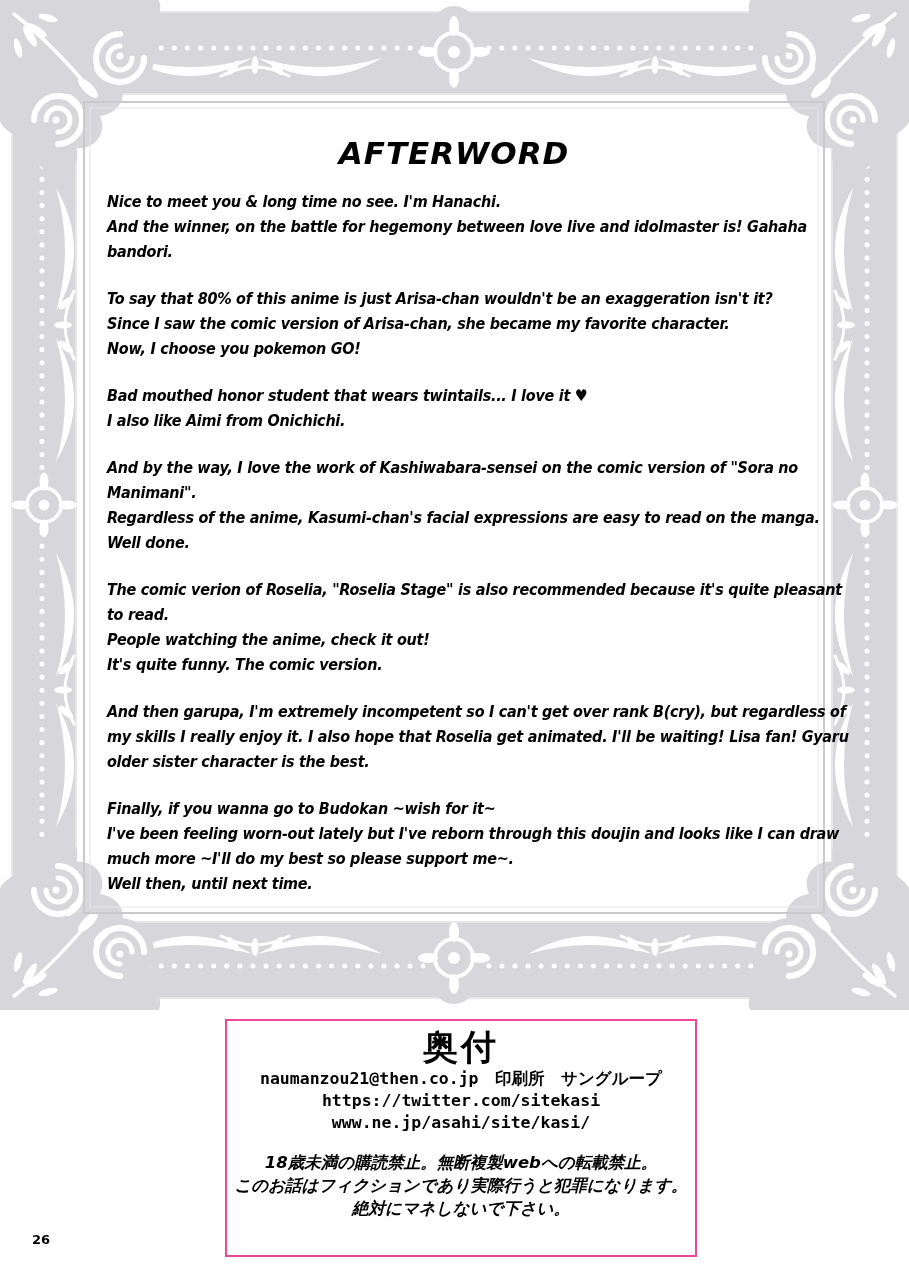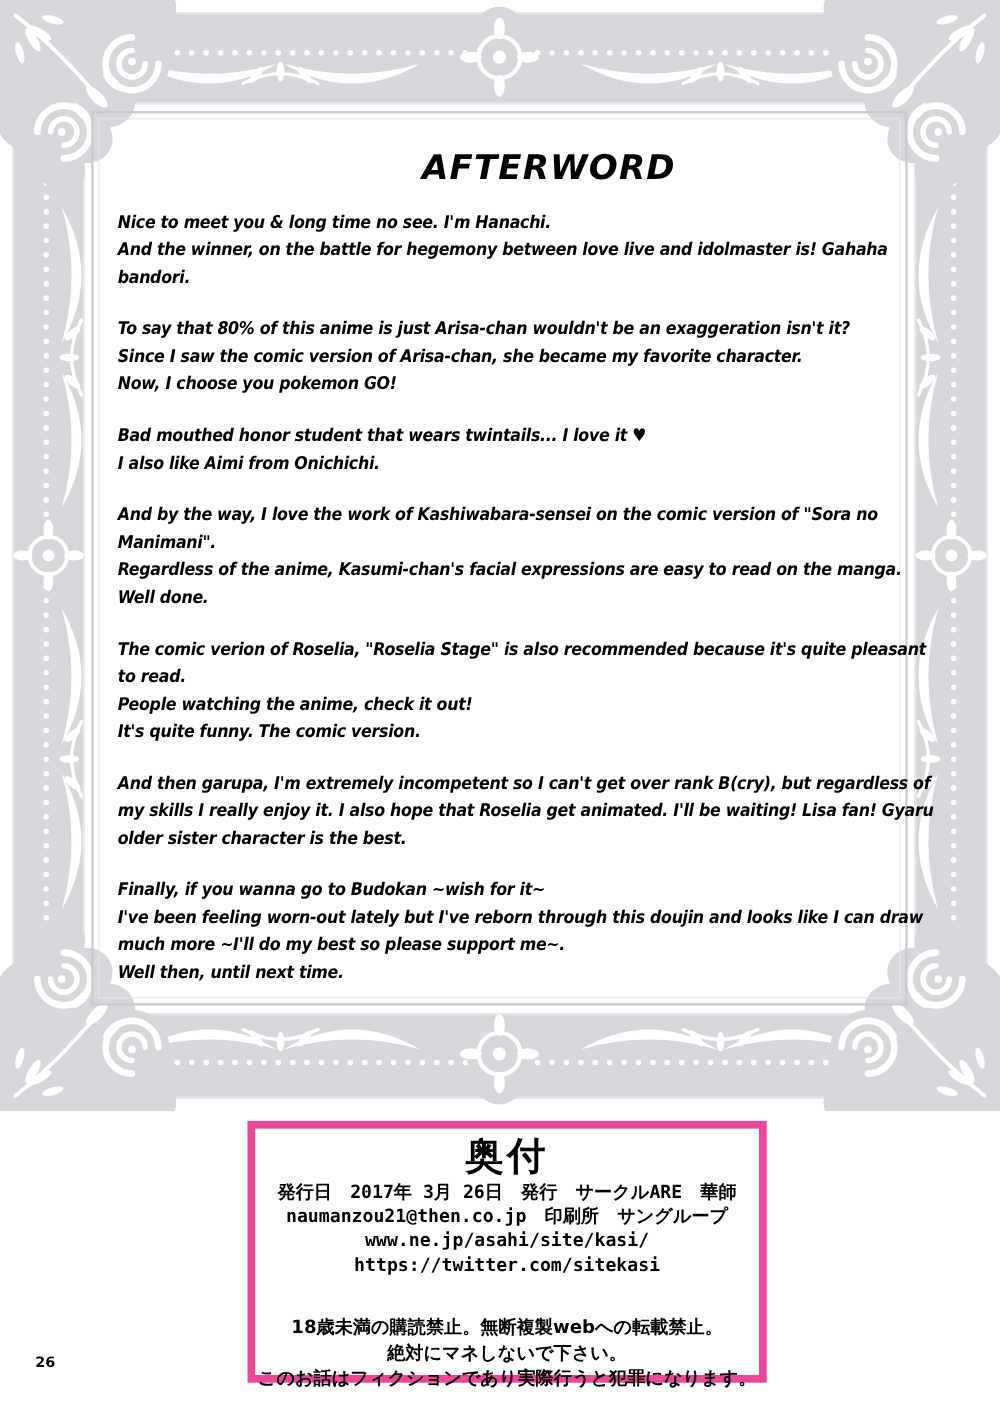--- a/index.html
+++ b/index.html
@@ -19,21 +19,20 @@
   .afterword-title {
     position: absolute;
     left: 84px; top: 114px; width: 740px;
     text-align: center;
     font-family: "DejaVu Sans", sans-serif;
     font-size: 31px;
     font-weight: bold;
     font-style: italic;
     letter-spacing: 1px;
     color: #000;
-    margin-left: 45px;
   }
   .text-block {
     position: absolute;
     left: 107px; top: 189px; width: 800px;
     transform: scaleX(0.90);
     transform-origin: 0 0;
   }
   .paragraph {
     white-space: pre;
     font-family: "DejaVu Sans", sans-serif;
@@ -42,21 +41,21 @@
     font-size: 16px;
     line-height: 25px;
     letter-spacing: -0.3px;
     margin: 0 0 22px 0;
     color: #000;
   }
   .colophon {
     position: absolute;
     left: 225px; top: 1019px;
     width: 472px; height: 238px;
-    border: 7px solid #ec4899;
+    border: 2px solid #ec4899;
     box-sizing: border-box;
     text-align: center;
     background: #fff;
   }
   .colophon-title {
     font-family: "DejaVu Sans", sans-serif;
     font-size: 35px;
     font-weight: bold;
     letter-spacing: 3px;
     margin-top: 5px;
@@ -64,21 +63,21 @@
     color: #000;
   }
   .colophon-line {
     font-family: "DejaVu Sans Mono", monospace;
     font-size: 16.5px;
     font-weight: bold;
     line-height: 22px;
     color: #000;
     white-space: nowrap;
   }
-  .notice { margin-top: 34px; }
+  .notice { margin-top: 17px; font-style: italic; }
   .notice-line {
     font-family: "DejaVu Sans", sans-serif;
     font-size: 16.5px;
     font-weight: bold;
     line-height: 23px;
     color: #000;
     white-space: nowrap;
   }
   .page-number {
     position: absolute;
@@ -213,24 +212,23 @@
 my skills I really enjoy it. I also hope that Roselia get animated. I'll be waiting! Lisa fan! Gyaru
 older sister character is the best.</div>
   <div class="paragraph">Finally, if you wanna go to Budokan ~wish for it~
 I've been feeling worn-out lately but I've reborn through this doujin and looks like I can draw
 much more ~I'll do my best so please support me~.
 Well then, until next time.</div>
 </div>
 
 <div class="colophon">
   <div class="colophon-title">奥付</div>
-  <div class="colophon-line">発行日　2017年 3月 26日　発行　サークルARE　華師</div>
   <div class="colophon-line">naumanzou21@then.co.jp　印刷所　サングループ</div>
+  <div class="colophon-line">https://twitter.com/sitekasi</div>
   <div class="colophon-line">www.ne.jp/asahi/site/kasi/</div>
-  <div class="colophon-line">https://twitter.com/sitekasi</div>
   <div class="notice">
     <div class="notice-line">18歳未満の購読禁止。無断複製webへの転載禁止。</div>
+    <div class="notice-line">このお話はフィクションであり実際行うと犯罪になります。</div>
     <div class="notice-line">絶対にマネしないで下さい。</div>
-    <div class="notice-line">このお話はフィクションであり実際行うと犯罪になります。</div>
   </div>
 </div>
 
 <div class="page-number">26</div>
 
 </body></html>

